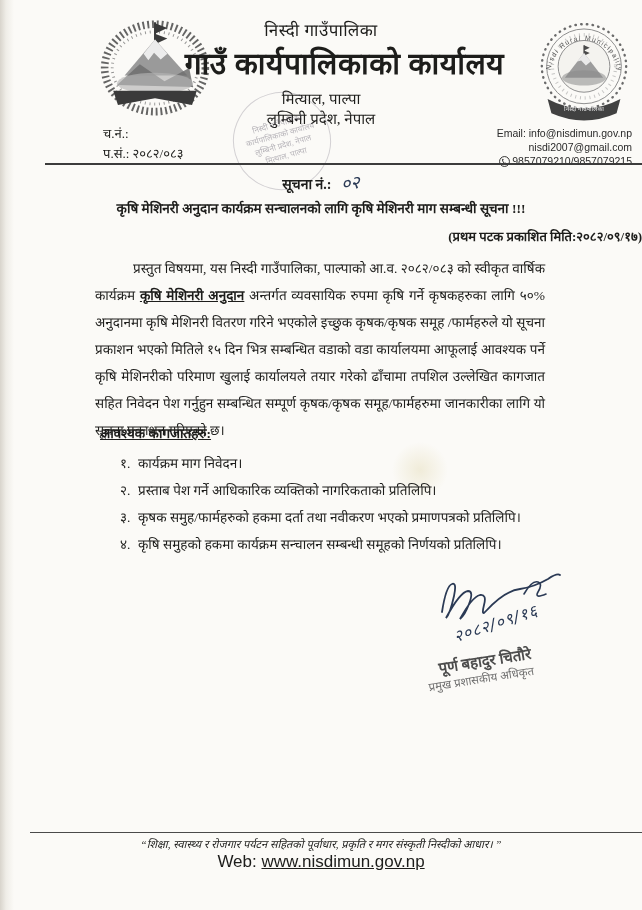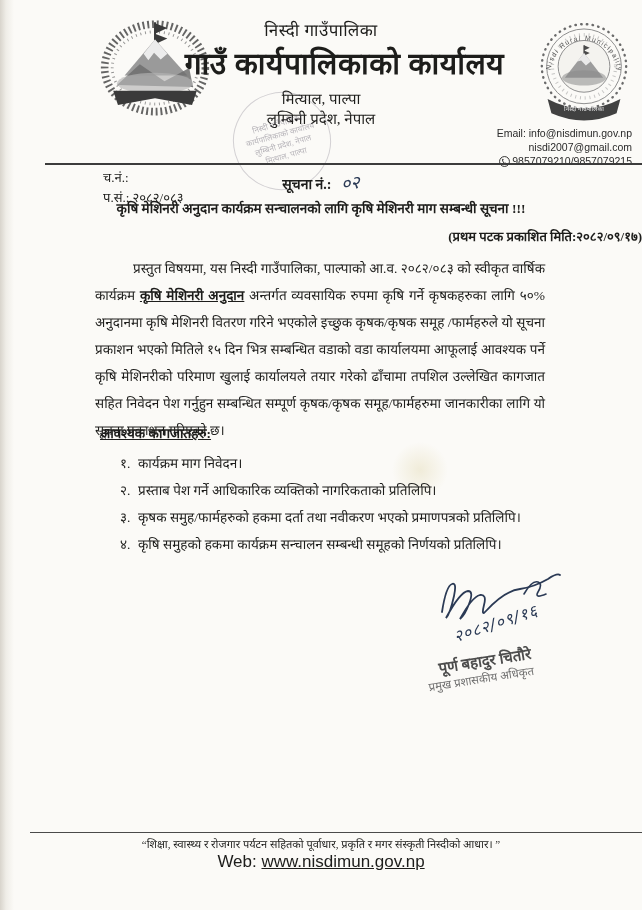--- a/index.html
+++ b/index.html
@@ -23,42 +23,42 @@
     left:233px;top:92px;width:96px;height:96px;border-radius:50%;
     border:1.5px solid rgba(105,100,118,.5);
     transform:rotate(-16deg);
     display:flex;flex-direction:column;justify-content:center;align-items:center;
     font-size:8px;line-height:1.35;color:rgba(92,88,104,.8);opacity:.55;text-align:center;
   }
   .seal{left:538px;top:18px;width:92px;height:112px;}
   .contact{right:10px;top:126px;text-align:right;font-family:"Liberation Sans","DejaVu Sans",sans-serif;
     font-size:10.5px;line-height:14px;color:#2a2a2a;}
   .contact .ph{display:inline-flex;align-items:center;gap:2px;text-align:right;}
-  .refs{left:103px;top:124px;font-size:13px;line-height:20px;margin-top:44px;}
+  .refs{left:103px;top:124px;font-size:13px;line-height:20px;}
   .rule-top{left:45px;right:0;top:163px;border-top:2px solid #3c3c3c;height:0;}
   
   .notice-no{left:0;right:0;top:170px;text-align:center;font-size:14px;font-weight:bold;}
   .hand{font-family:"DejaVu Sans",sans-serif;font-style:italic;color:#2b3a55;}
   .notice-no .hand{display:inline-block;font-size:18px;font-weight:normal;transform:rotate(-6deg);margin-left:6px;}
   .title{left:0;right:0;top:199px;text-align:center;font-size:13.5px;font-weight:bold;}
   .subtitle{left:0;right:0;top:227px;text-align:right;font-size:13px;font-weight:bold;}
   
   .body-para{left:95px;top:255px;width:450px;text-align:justify;font-size:13.5px;line-height:27px;text-indent:38px;}
   .bold-ul{font-weight:bold;text-decoration:underline;}
   .docs-heading{left:100px;top:424px;font-size:13.5px;font-weight:bold;text-decoration:underline;}
   .docs-list{left:120px;top:450px;width:480px;font-size:13.5px;line-height:27px;}
   .docs-list .num{display:inline-block;min-width:18px;}
   
   .sig-svg{left:428px;top:572px;width:150px;height:62px;}
   .sig-date{left:452px;top:612px;font-size:16px;transform:rotate(-18deg);letter-spacing:1px;}
   .stamp-name{left:438px;top:650px;font-size:15px;font-weight:bold;color:#4d4d4d;transform:rotate(-9deg);}
   .stamp-desig{left:428px;top:671px;font-size:11.5px;color:#6e6e6e;transform:rotate(-9deg);}
   
   .rule-bottom{left:30px;right:0;top:832px;border-top:1.5px solid #4a4a4a;height:0;}
-  .slogan{left:0;right:0;top:836px;text-align:center;font-size:11px;}
+  .slogan{left:0;right:0;top:836px;text-align:center;font-size:11px;font-style:italic;}
   .web{left:0;right:0;top:852px;text-align:center;font-family:"Liberation Sans","DejaVu Sans",sans-serif;font-size:17px;}
   .web .url{text-decoration:underline;}
 </style>
 </head>
 <body>
 
 <div class="page">
 
   <svg class="abs emblem" viewBox="0 0 120 110">
     <ellipse cx="60" cy="56" rx="53" ry="46" fill="none" stroke="#4a4a4a" stroke-width="8" stroke-dasharray="2 3" opacity="0.85"></ellipse>

